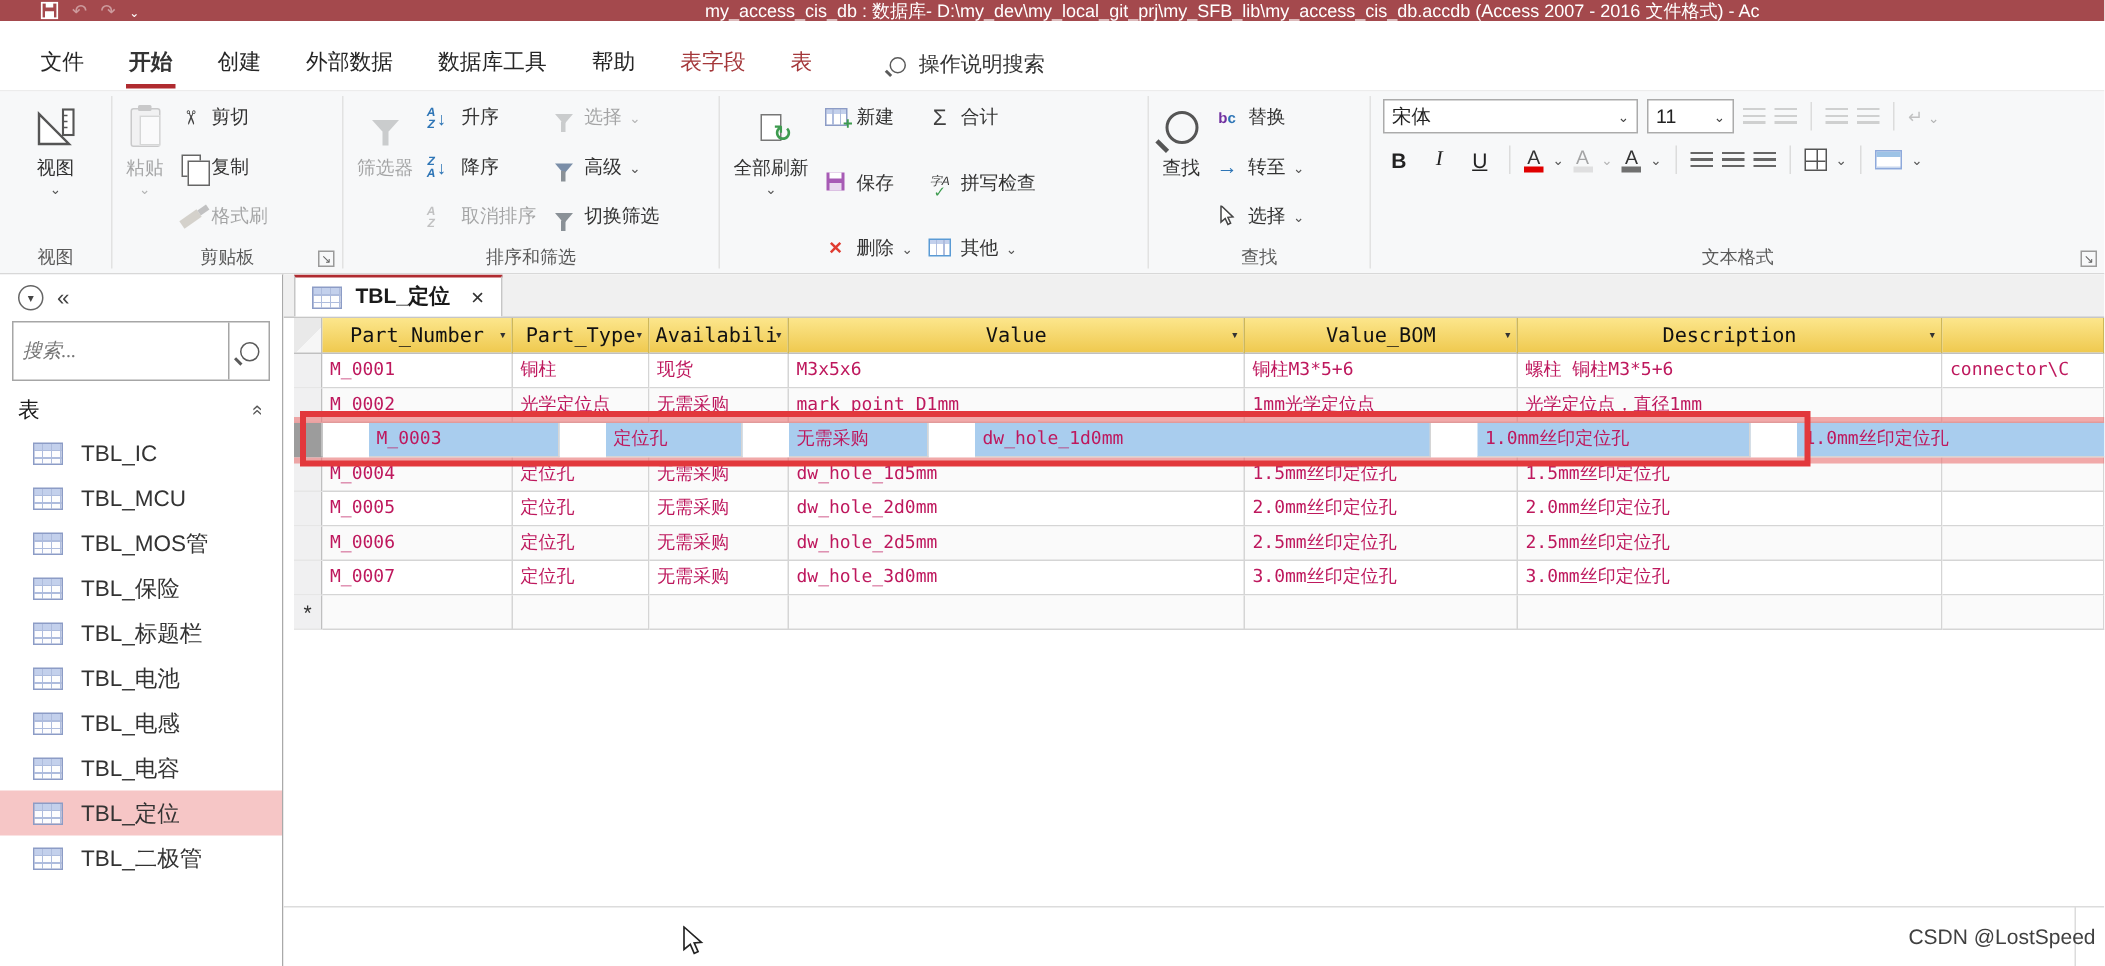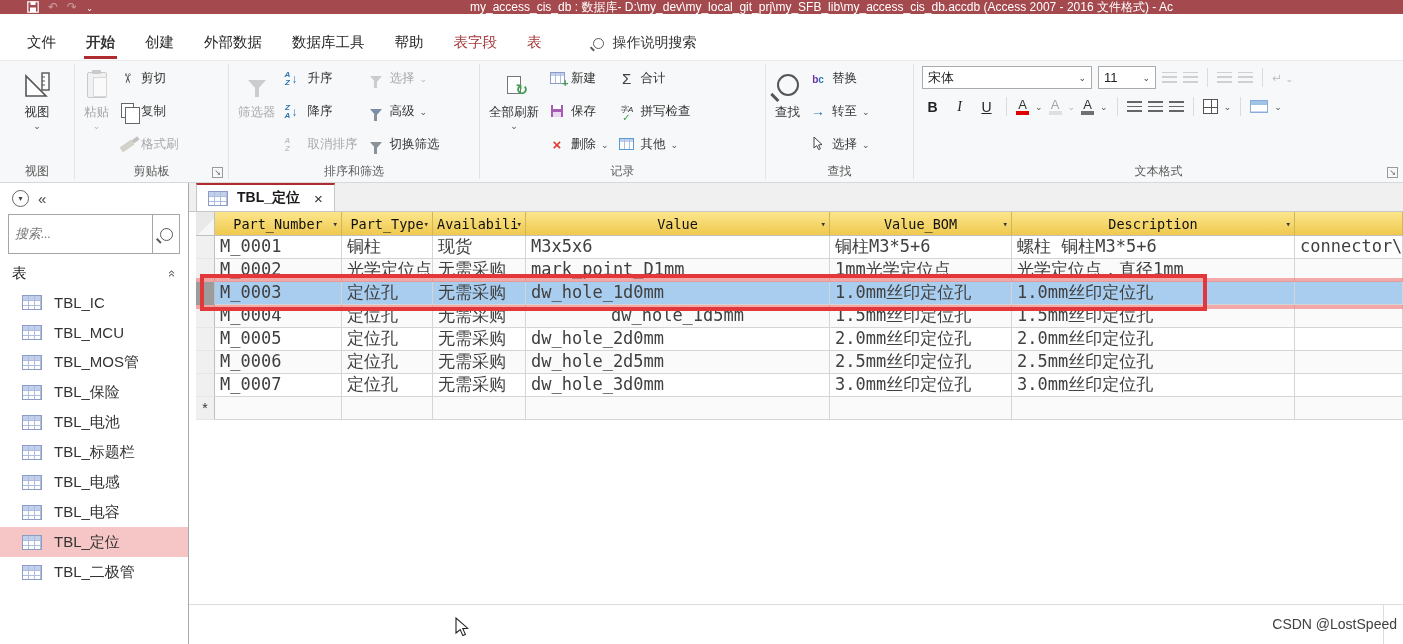--- a/index.html
+++ b/index.html
@@ -133,24 +133,24 @@
     border-right:1px solid #C0C0C0;border-bottom:1px solid #C0C0C0;}
   .g-hcell{flex:none;position:relative;border-right:1px solid #CDB75A;border-bottom:1px solid #C0C0C0;
     background:linear-gradient(var(--c-hy1),var(--c-hy2));display:flex;align-items:center;justify-content:center;
     font-family:"DejaVu Sans Mono","Liberation Mono",monospace;font-size:13.5px;color:#111;overflow:hidden;}
   .g-hcell.left{justify-content:flex-start;padding-left:4px;}
   .g-hcell .arr{position:absolute;right:3px;top:50%;transform:translateY(-50%);font-size:9px;color:#333;}
   .g-row{display:flex;height:23px;}
   .g-sel{width:19px;flex:none;background:#F0F0F1;border-right:1px solid #BFBFBF;border-bottom:1px solid #E6E6E6;
     display:flex;align-items:center;justify-content:center;font-size:14px;color:#333;}
   .g-cell{flex:none;border-right:1px solid var(--c-grid);border-bottom:1px solid var(--c-grid);
-    padding:0 5px;font-family:"DejaVu Sans Mono","Liberation Mono",monospace;font-size:17px;line-height:21px;
-    color:#404040;white-space:nowrap;overflow:hidden;background:#fff;}
+    padding:0 5px;font-family:"DejaVu Sans Mono","Liberation Mono",monospace;font-size:12px;line-height:21px;
+    color:#be185d;white-space:nowrap;overflow:hidden;background:#fff;}
   .g-row.alt .g-cell{background:#FAFAFA;}
-  .g-row.sel .g-cell{background:var(--c-sel);}
+  .g-row.sel .g-cell{background:var(--c-sel);margin-left:31px;}
   .g-row.sel .g-sel{background:#9C9C9C;border-bottom-color:#9C9C9C;}
 
   
   .pinkline{position:absolute;left:7px;right:0;height:4px;background:var(--c-pink);z-index:6;}
   .redbox{position:absolute;left:11px;top:91px;width:1007px;height:37px;border:4px solid var(--c-red);z-index:7;}
   .bstrip-line{position:absolute;left:0;right:0;top:421px;height:1px;background:#DCDCDC;}
   .bstrip-v{position:absolute;left:1194px;top:421px;bottom:0;width:1px;background:#DCDCDC;}
   .watermark{position:absolute;right:6px;top:616px;font-size:14px;color:#404040;z-index:8;}
   .cursor{position:absolute;left:455px;top:617px;z-index:9;}
 </style>
@@ -343,23 +343,20 @@
           </span>
           <span>拼写检查</span>
         </div>
         <div class="rb-small">
           <span class="ic"><span class="ico-newtbl" style="border-color:#5B9BD5"></span></span>
           <span>其他</span>
           <span class="chev">⌄</span>
         </div>
       </div>
     </div>
-    <div class="rb-caption">
-        <span>记录</span>
-      </div>
   </div>
   <div class="rb-sep"></div>
 
   <div class="rb-group" style="width:147px">
     <div class="rb-content">
       <div class="rb-big">
         <span class="bigico">
             <span class="ico-mag"></span>
           </span>
         <span>查找</span>
@@ -476,25 +473,25 @@
       <div class="nav-item">
         <span class="tbl-icon"></span>
         <span class="nav-label">TBL_MOS管</span>
       </div>
       <div class="nav-item">
         <span class="tbl-icon"></span>
         <span class="nav-label">TBL_保险</span>
       </div>
       <div class="nav-item">
         <span class="tbl-icon"></span>
+        <span class="nav-label">TBL_标题栏</span>
+      </div>
+      <div class="nav-item">
+        <span class="tbl-icon"></span>
         <span class="nav-label">TBL_电池</span>
-      </div>
-      <div class="nav-item">
-        <span class="tbl-icon"></span>
-        <span class="nav-label">TBL_标题栏</span>
       </div>
       <div class="nav-item">
         <span class="tbl-icon"></span>
         <span class="nav-label">TBL_电感</span>
       </div>
       <div class="nav-item">
         <span class="tbl-icon"></span>
         <span class="nav-label">TBL_电容</span>
       </div>
       <div class="nav-item active">
@@ -576,21 +573,21 @@
           <div class="g-cell" style="width: 304px;">dw_hole_1d0mm</div>
           <div class="g-cell" style="width: 182px;">1.0mm丝印定位孔</div>
           <div class="g-cell" style="width: 283px;">1.0mm丝印定位孔</div>
           <div class="g-cell" style="width: 108px;"></div>
         </div>
         <div class="g-row alt">
           <div class="g-sel"></div>
           <div class="g-cell" style="width: 127px;">M_0004</div>
           <div class="g-cell" style="width: 91px;">定位孔</div>
           <div class="g-cell" style="width: 93px;">无需采购</div>
-          <div class="g-cell" style="width: 304px; text-align: center;">dw_hole_1d5mm</div>
+          <div class="g-cell" style="width: 304px;">dw_hole_1d5mm</div>
           <div class="g-cell" style="width: 182px;">1.5mm丝印定位孔</div>
           <div class="g-cell" style="width: 283px;">1.5mm丝印定位孔</div>
           <div class="g-cell" style="width: 108px;"></div>
         </div>
         <div class="g-row">
           <div class="g-sel"></div>
           <div class="g-cell" style="width: 127px;">M_0005</div>
           <div class="g-cell" style="width: 91px;">定位孔</div>
           <div class="g-cell" style="width: 93px;">无需采购</div>
           <div class="g-cell" style="width: 304px;">dw_hole_2d0mm</div>

